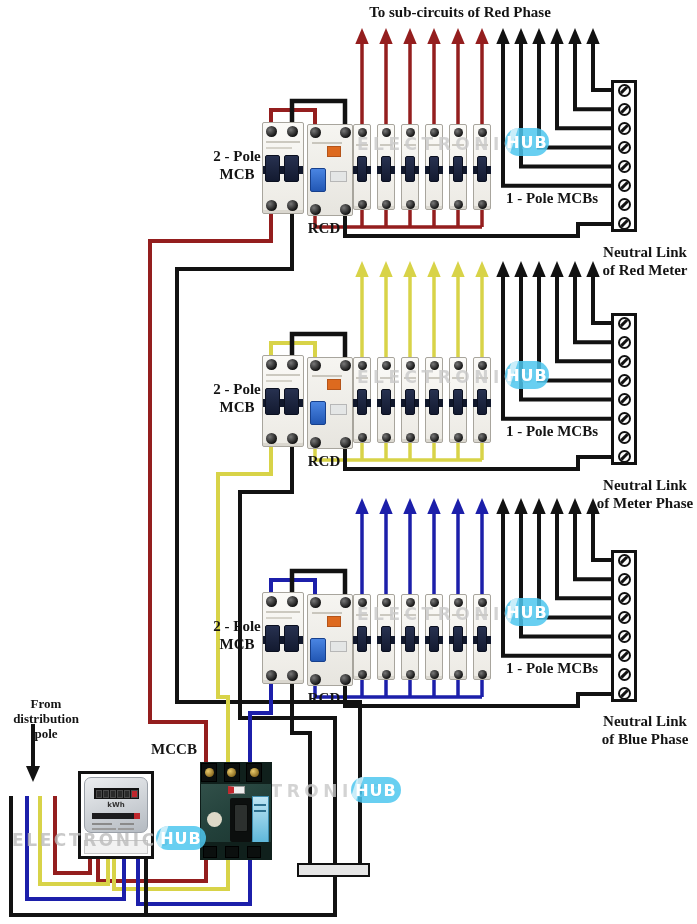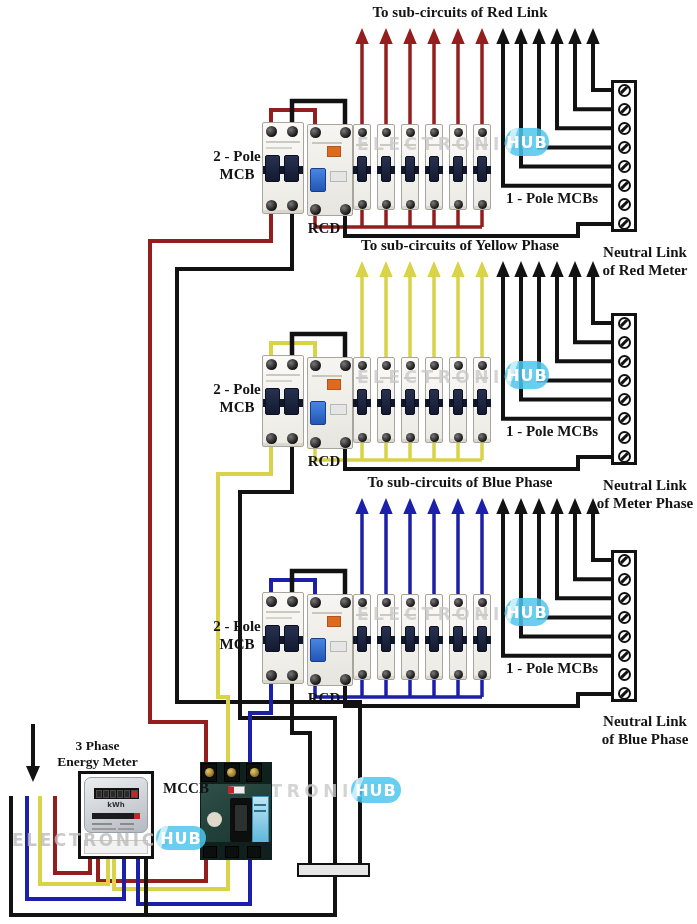--- a/index.html
+++ b/index.html
@@ -470,56 +470,54 @@
         <span>HUB</span>
       </div>
 
     <div class="wm-badge" style="left:351px;top:777px;width:50px;height:26px;">
         <span>HUB</span>
       </div>
   </div>
 
   <div id="labels">
 
-    <div class="lbl" style="left:310px;top:3px;width:300px;">To sub-circuits of Red Link</div>
+    <div class="lbl" style="left:310px;top:3px;width:300px;">To sub-circuits of Red Phase</div>
     <div class="lbl" style="left:198px;top:147px;width:78px;">
       <div>2 - Pole</div>
       <div>MCB</div>
     </div>
     <div class="lbl" style="left:300px;top:219px;width:48px;">RCD</div>
     <div class="lbl" style="left:500px;top:189px;width:104px;">1 - Pole MCBs</div>
     <div class="lbl" style="left:592px;top:243px;width:106px;">
       <div>Neutral Link</div>
       <div>of Red Meter</div>
     </div>
 
-    <div class="lbl" style="left:310px;top:236px;width:300px;">To sub-circuits of Yellow Phase</div>
     <div class="lbl" style="left:198px;top:380px;width:78px;">
       <div>2 - Pole</div>
       <div>MCB</div>
     </div>
     <div class="lbl" style="left:300px;top:452px;width:48px;">RCD</div>
     <div class="lbl" style="left:500px;top:422px;width:104px;">1 - Pole MCBs</div>
     <div class="lbl" style="left:592px;top:476px;width:106px;">
       <div>Neutral Link</div>
       <div>of Meter Phase</div>
     </div>
 
-    <div class="lbl" style="left:310px;top:473px;width:300px;">To sub-circuits of Blue Phase</div>
     <div class="lbl" style="left:198px;top:617px;width:78px;">
       <div>2 - Pole</div>
       <div>MCB</div>
     </div>
     <div class="lbl" style="left:300px;top:689px;width:48px;">RCD</div>
     <div class="lbl" style="left:500px;top:659px;width:104px;">1 - Pole MCBs</div>
     <div class="lbl" style="left:592px;top:712px;width:106px;">
       <div>Neutral Link</div>
       <div>of Blue Phase</div>
     </div>
 
-    <div class="lbl med" style="left:35px;top:738px;width:125px;">
-      <div>3 Phase</div>
-      <div>Energy Meter</div>
-    </div>
-    <div class="lbl" style="left:154px;top:740px;width:64px;margin-top:39px;">MCCB</div>
+    <div class="lbl small" style="left:0px;top:696px;width:92px;">
+      <div>From</div>
+      <div>distribution pole</div>
+    </div>
+    <div class="lbl" style="left:142px;top:740px;width:64px;">MCCB</div>
     <div class="kwh" style="left:78px;top:801px;width:76px;">kWh</div>
   </div>
 </div>
 
 </body></html>

